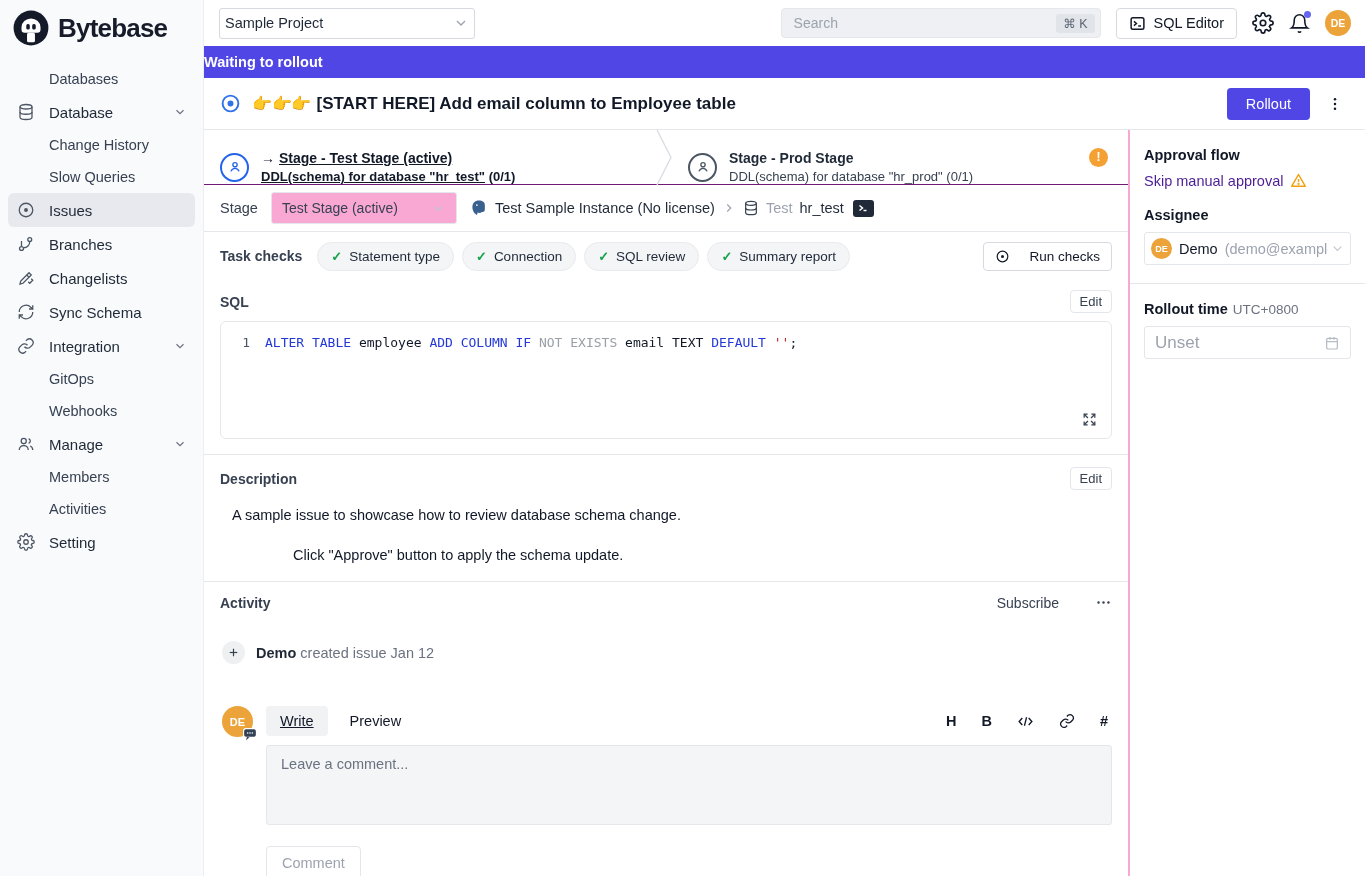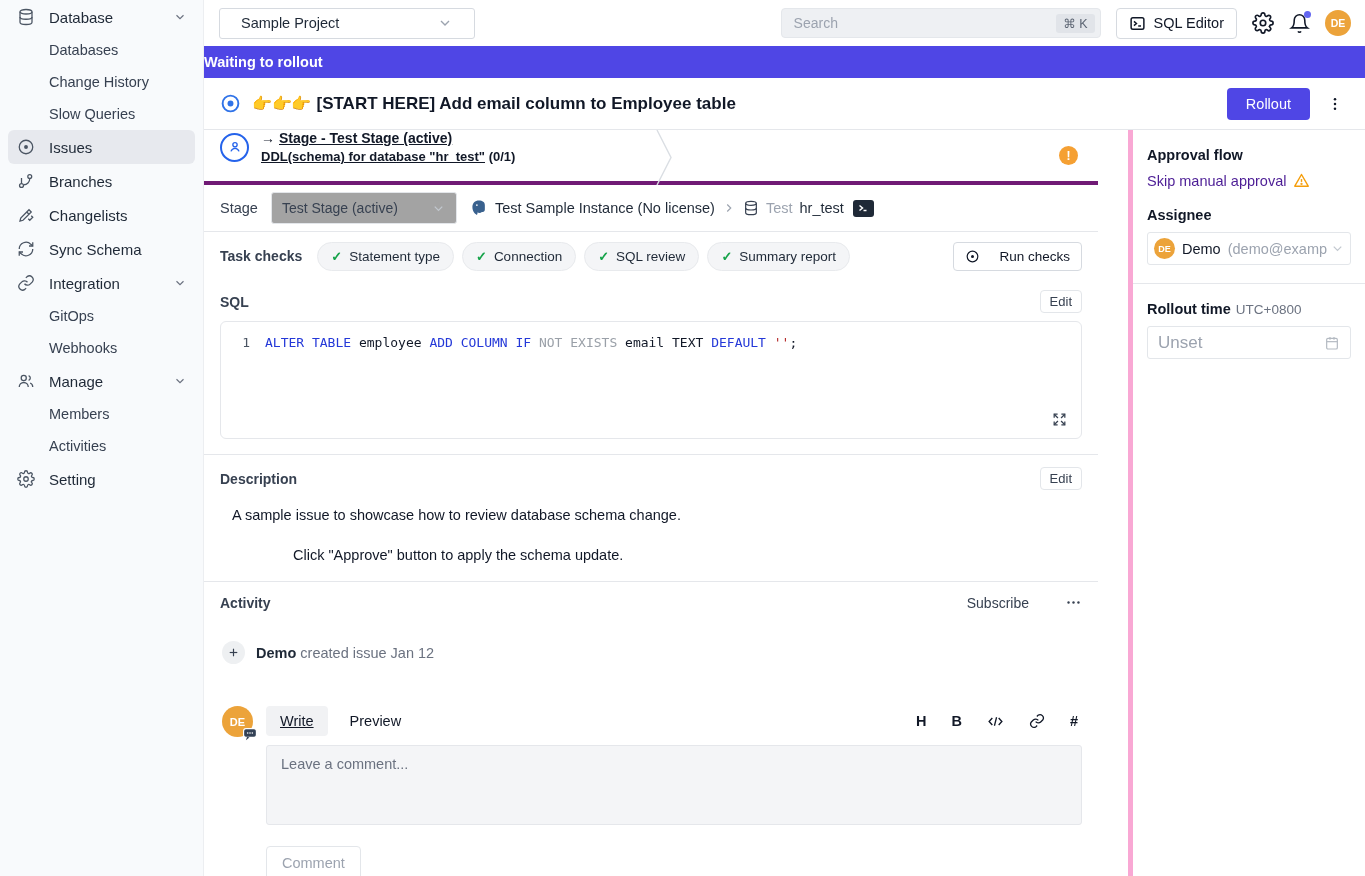--- a/index.html
+++ b/index.html
@@ -14,21 +14,21 @@
   .nav { padding:0 8px; }
   .nav-row { display:flex; align-items:center; height:34px; padding:0 8px; border-radius:6px; font-size:15px; font-weight:500; color:#1f2937; cursor:pointer; }
   .nav-row .nav-icon { width:20px; height:20px; margin-right:13px; color:#4b5563; display:flex; align-items:center; justify-content:center; }
   .nav-sub { height:32px; padding-left:41px; font-size:14.5px; font-weight:400; color:#374151; }
   .nav-selected { background:#e7e9ee; }
   .nav-chevron { margin-left:auto; color:#6b7280; }
 
   
   .main { flex:1; display:flex; flex-direction:column; min-width:0; }
   .topbar { height:46px; display:flex; align-items:center; padding:0 14px 0 15px; }
-  .project-select { width:256px; height:31px; border:1px solid #d6dae0; border-radius:3px; background:#fff; display:flex; align-items:center; padding:0 21px; font-size:14.5px; color:#1f2937; }
+  .project-select { width:256px; height:31px; border:1px solid #d6dae0; border-radius:3px; background:#fff; display:flex; align-items:center; padding:0 5px; font-size:14.5px; color:#1f2937; }
   .project-select .sel-chevron { margin-left:auto; color:#9ca3af; }
   .topbar-right { margin-left:auto; display:flex; align-items:center; gap:15px; }
   .search-box { width:320px; height:30px; background:#eef0f3; border:1px solid #e4e7eb; border-radius:4px; display:flex; align-items:center; padding:0 5px 0 12px; }
   .search-ph { color:#9ca3af; font-size:14px; }
   .kbd { margin-left:auto; background:#e1e4e9; border-radius:3px; padding:2px 7px; font-size:12.5px; color:#5b6472; }
   .sql-editor-btn { height:31px; border:1px solid #d6dae0; border-radius:4px; background:#fff; display:flex; align-items:center; gap:8px; padding:0 12px; font-size:14.5px; color:#111827; cursor:pointer; }
   .icon-btn { color:#111827; position:relative; cursor:pointer; }
   .bell-dot { position:absolute; top:-2px; right:-1px; width:7px; height:7px; border-radius:50%; background:#6366f1; }
   .avatar { width:26px; height:26px; border-radius:50%; background:#eca33a; color:#fff; font-size:10.5px; font-weight:700; display:flex; align-items:center; justify-content:center; cursor:pointer; }
 
@@ -37,40 +37,40 @@
   .issue-header { height:52px; display:flex; align-items:center; gap:11px; padding:0 16px; border-bottom:1px solid #e5e7eb; }
   .issue-title { font-size:17px; font-weight:700; color:#111827; }
   .pointer { font-size:16px; }
   .rollout-btn { margin-left:auto; height:32px; background:#4f46e5; color:#fff; border:none; border-radius:4px; padding:0 19px; font-size:14.5px; cursor:pointer; font-family:inherit; }
   .kebab { color:#111827; padding:0 6px; cursor:pointer; }
 
   .content { flex:1; display:flex; min-height:0; }
   .content-main { flex:1; min-width:0; overflow:hidden; }
 
   
-  .pipeline { height:55px; display:flex; align-items:flex-start; border-bottom:4px solid #701a75; }
+  .pipeline { height:55px; display:flex; align-items:flex-end; border-bottom:1px solid #701a75; }
   .stage { display:flex; align-items:center; gap:12px; padding:0 14px 0 16px; cursor:pointer; }
   .stage-test { width:452px; }
   .stage-icon { width:29px; height:29px; min-width:29px; border-radius:50%; border:2px solid #2563eb; color:#2563eb; display:flex; align-items:center; justify-content:center; }
   .stage-icon.inactive { border-color:#4b5563; color:#4b5563; }
   .stage-name { font-size:14px; font-weight:700; color:#111827; text-decoration:underline; }
   .stage-arrow { text-decoration:none; display:inline-block; margin-right:4px; }
   .stage-task-line { font-size:13px; margin-top:3px; color:#111827; }
   .stage-task-line .task { font-weight:700; text-decoration:underline; }
   .stage-task-line .prog { font-weight:700; }
   .stage-prod .stage-name { text-decoration:none; font-weight:600; color:#1f2937; }
   .stage-prod .task { font-weight:400; text-decoration:none; color:#374151; }
   .stage-prod .prog { font-weight:400; color:#374151; }
   .stage-sep { align-self:stretch; }
   .stage-warning { margin-left:auto; margin-right:20px; align-self:center; width:19px; height:19px; min-width:19px; border-radius:50%; background:#f5a033; color:#fff; font-weight:700; font-size:12px; display:flex; align-items:center; justify-content:center; }
 
   
   .stage-select-row { height:47px; display:flex; align-items:center; gap:13px; padding:0 16px; border-bottom:1px solid #e5e7eb; }
   .row-label { font-size:14.5px; color:#374151; }
-  .select { height:32px; border:1px solid #e3e6ea; border-radius:3px; background:#a3a3a3; display:flex; align-items:center; padding:0 10px; font-size:14px; color:#374151; cursor:pointer; }
+  .select { height:32px; border:1px solid #e3e6ea; border-radius:3px; background:#f9a8d4; display:flex; align-items:center; padding:0 10px; font-size:14px; color:#374151; cursor:pointer; }
   .stage-select { width:186px; }
   .select .sel-chevron { margin-left:auto; color:#c2c8cf; }
   .crumb { display:flex; align-items:center; gap:7px; font-size:14.5px; color:#1f2937; }
   .crumb .sep { color:#9ca3af; }
   .crumb .env { color:#9ca3af; }
   .term-badge { width:21px; height:17px; background:#1f2937; border-radius:3px; color:#fff; display:flex; align-items:center; justify-content:center; margin-left:2px; }
 
   
   .checks-row { height:48px; display:flex; align-items:center; gap:8px; padding:0 16px; }
   .checks-label { font-size:14px; font-weight:700; color:#374151; margin-right:7px; }
@@ -116,59 +116,71 @@
   .tab-active { background:#f1f2f4;text-decoration:underline; }
   .tab + .tab { margin-left:8px; }
   .toolbar { margin-left:auto; display:flex; align-items:center; gap:25px; color:#111827; padding-right:4px; }
   .tb-letter { font-weight:700; font-size:14.5px; cursor:pointer; }
   .tb-icon { cursor:pointer; }
   .comment-textarea { margin-top:9px; width:100%; height:80px; background:#f4f5f7; border:1px solid #e5e7eb; border-radius:3px; padding:10px 14px; font-family:inherit; font-size:14.5px; color:#374151; resize:none; outline:none; }
   .comment-textarea::placeholder { color:#6b7280; }
   .comment-btn { margin-top:18px; border:1px solid #e3e6ea; background:#fff; border-radius:4px; padding:8px 15px; font-size:14.5px; color:#9ca3af; font-family:inherit; }
 
   
-  .content-side { width:237px; min-width:237px; border-left:5px solid #f9a8d4; display:flex; flex-direction:column;margin-left:30px; }
+  .content-side { width:237px; min-width:237px; border-left:2px solid #f9a8d4; display:flex; flex-direction:column; }
   .side-section { padding:17px 14px 16px; }
   .side-title { font-size:14.5px; font-weight:700; color:#111827; }
   .side-sub { margin-top:9px; display:flex; align-items:center; gap:7px; font-size:14.5px; color:#4c1d95; }
   .warn-tri { color:#f59e0b; }
   .side-label { margin-top:18px; font-size:14.5px; font-weight:700; color:#111827; }
   .assignee-select { position:relative; margin-top:9px; height:33px; border:1px solid #e3e6ea; border-radius:3px; display:flex; align-items:center; gap:7px; padding:0 22px 0 6px; overflow:hidden; white-space:nowrap; cursor:pointer; }
   .mini-avatar { width:21px; height:21px; min-width:21px; border-radius:50%; background:#eca33a; color:#fff; font-size:9px; font-weight:700; display:flex; align-items:center; justify-content:center; }
   .assignee-name { color:#111827; font-size:14.5px; }
   .assignee-email { color:#9ca3af; font-size:14.5px; overflow:hidden; }
   .assignee-select .sel-chevron { position:absolute; right:5px; color:#c2c8cf; background:#fff; }
   .side-divider { border-top:1px solid #e5e7eb; margin-top:2px; }
   .tz { font-weight:400; font-size:13.5px; color:#6b7280; margin-left:5px; }
   .rollout-input { margin-top:9px; height:33px; border:1px solid #e3e6ea; border-radius:3px; display:flex; align-items:center; padding:0 10px; color:#9ca3af; font-size:17px; cursor:pointer; }
   .rollout-input .cal { margin-left:auto; color:#b4bac2; }
 </style>
 </head>
 <body>
 
 <aside class="sidebar">
+  <div class="logo">
+    <span>
+      <svg width="38" height="38" viewBox="0 0 48 48">
+        <circle cx="24" cy="24" r="22" fill="#151a29"></circle>
+        <path d="M12 23 a12 11 0 0 1 24 0 v3 a4 4 0 0 1 -4 4 h-16 a4 4 0 0 1 -4 -4 z" fill="#fff"></path>
+        <rect x="18" y="19" width="4.5" height="7" rx="2" fill="#151a29"></rect>
+        <rect x="25.5" y="19" width="4.5" height="7" rx="2" fill="#151a29"></rect>
+        <rect x="19" y="30" width="10" height="12" rx="2" fill="#fff"></rect>
+      </svg>
+    </span>
+    <span class="logo-text">Bytebase</span>
+  </div>
   <nav class="nav">
+    <div class="nav-row nav-sub">
+        <span>Databases</span>
+      </div>
     <div class="nav-row">
       <span class="nav-icon">
         <svg width="18" height="18" viewBox="0 0 24 24" fill="none" stroke="currentColor" stroke-width="1.7">
             <ellipse cx="12" cy="5" rx="8" ry="3"></ellipse>
             <path d="M4 5v14c0 1.7 3.6 3 8 3s8-1.3 8-3V5"></path>
             <path d="M4 12c0 1.7 3.6 3 8 3s8-1.3 8-3"></path>
           </svg>
       </span>
       <span>Database</span>
       <span class="nav-chevron">
           <svg width="14" height="14" viewBox="0 0 24 24" fill="none" stroke="currentColor" stroke-width="2">
             <polyline points="6 9 12 15 18 9"></polyline>
           </svg>
         </span>
     </div>
-    <div class="nav-row nav-sub">
-        <span>Databases</span>
-      </div>
     <div class="nav-row nav-sub">
         <span>Change History</span>
       </div>
     <div class="nav-row nav-sub">
         <span>Slow Queries</span>
       </div>
     <div class="nav-row nav-selected">
       <span class="nav-icon">
         <svg width="18" height="18" viewBox="0 0 24 24" fill="none" stroke="currentColor" stroke-width="1.7">
             <circle cx="12" cy="12" r="9"></circle>
@@ -346,20 +358,32 @@
           <span>
             <span class="stage-name"><span class="stage-arrow">→</span><span>Stage - Test Stage (active)</span></span>
             <div class="stage-task-line"><span class="task">DDL(schema) for database "hr_test"</span> <span class="prog">(0/1)</span></div>
           </span>
         </div>
         <span class="stage-sep">
           <svg width="16" height="55" viewBox="0 0 16 55" fill="none" stroke="#dadee3" stroke-width="1.4">
               <polyline points="1,0 15,27.5 1,55"></polyline>
             </svg>
         </span>
+        <div class="stage stage-prod">
+          <span class="stage-icon inactive">
+            <svg width="16" height="16" viewBox="0 0 24 24" fill="none" stroke="currentColor" stroke-width="2">
+                <circle cx="12" cy="8.6" r="3.2"></circle>
+                <path d="M6 18.6c.9-2.8 3.1-4.6 6-4.6s5.1 1.8 6 4.6"></path>
+              </svg>
+          </span>
+          <span>
+            <span class="stage-name">Stage - Prod Stage</span>
+            <div class="stage-task-line"><span class="task">DDL(schema) for database "hr_prod"</span> <span class="prog">(0/1)</span></div>
+          </span>
+        </div>
         <span class="stage-warning">!</span>
       </div>
 
       <div class="stage-select-row">
         <span class="row-label">Stage</span>
         <div class="select stage-select">
           <span>Test Stage (active)</span>
           <span class="sel-chevron">
               <svg width="15" height="15" viewBox="0 0 24 24" fill="none" stroke="currentColor" stroke-width="2">
                 <polyline points="6 9 12 15 18 9"></polyline>

